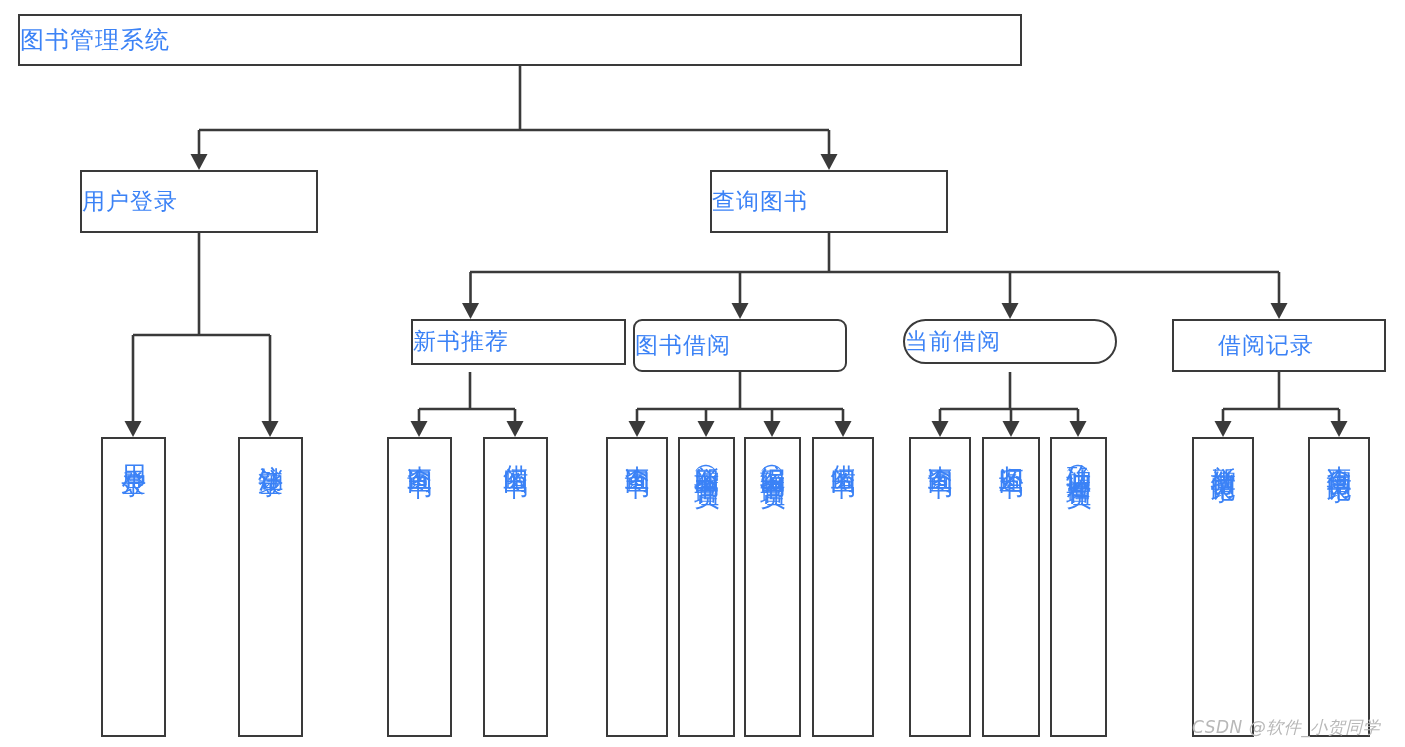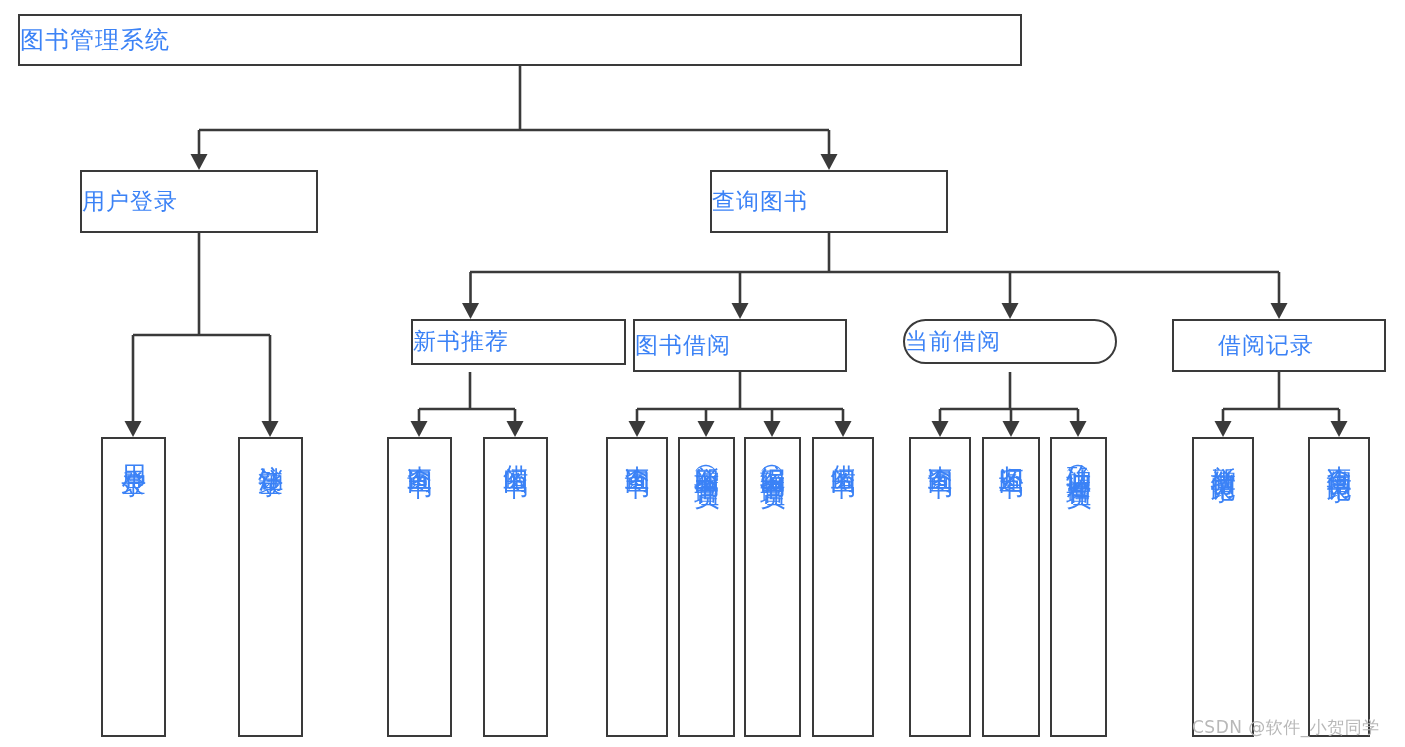--- a/index.html
+++ b/index.html
@@ -53,20 +53,21 @@
   .node.root {
     font-size: 24px;
   }
   .watermark {
     position: absolute;
     font-size: 17px;
     color: #b8b8b8;
     white-space: nowrap;
     letter-spacing: 0.5px;
     font-family: "DejaVu Sans", "Liberation Sans", sans-serif;
+    font-style: italic;
   }
 </style>
 </head>
 <body>
 
 <div id="canvas">
 
   <svg id="edges" viewBox="0 0 1405 747" xmlns="http://www.w3.org/2000/svg">
       <line x1="520" y1="66" x2="520" y2="130" stroke="#3a3a3a" stroke-width="2.6"></line>
       <line x1="199" y1="130" x2="829" y2="130" stroke="#3a3a3a" stroke-width="2.6"></line>
@@ -129,21 +130,21 @@
   <div class="node horizontal" style="left: 80px; top: 170px; width: 238px; height: 63px;">
     <span>用户登录</span>
   </div>
   <div class="node horizontal" style="left: 710px; top: 170px; width: 238px; height: 63px;">
     <span>查询图书</span>
   </div>
 
   <div class="node horizontal" style="left: 363px; top: 319px; width: 215px; height: 46px; margin-left: 48px;">
     <span>新书推荐</span>
   </div>
-  <div class="node horizontal" style="left: 633px; top: 319px; width: 214px; height: 53px;">
+  <div class="node horizontal" style="left: 633px; top: 319px; width: 214px; height: 53px; border-radius: 9px;">
     <span>图书借阅</span>
   </div>
   <div class="node horizontal" style="left: 903px; top: 319px; width: 214px; height: 45px; border-radius: 24px;">
     <span>当前借阅</span>
   </div>
   <div class="node horizontal" style="left: 1172px; top: 319px; width: 214px; height: 53px; padding-left: 44px;">
     <span>借阅记录</span>
   </div>
 
   <div class="node vertical" style="left: 101px; top: 437px; width: 65px; height: 300px;">

